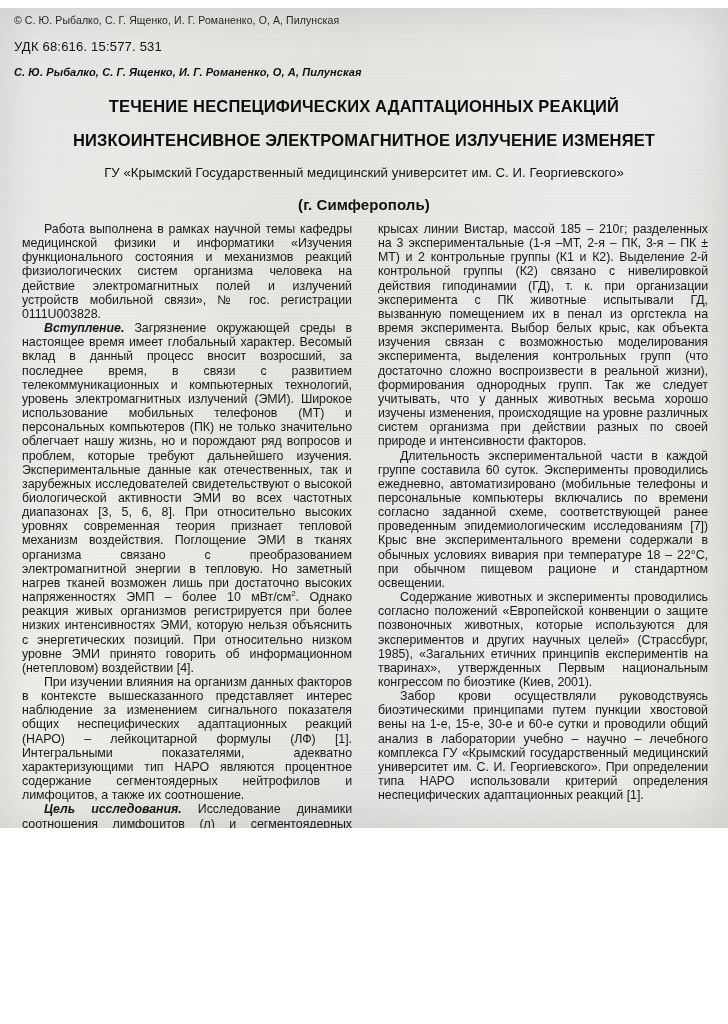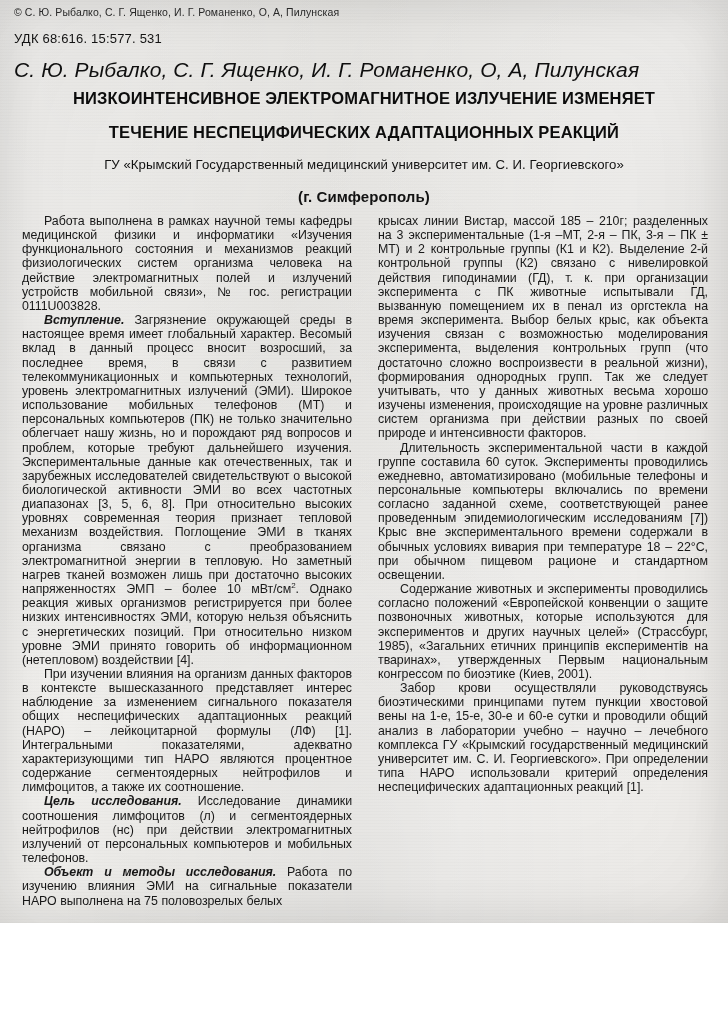--- a/index.html
+++ b/index.html
@@ -7,22 +7,22 @@
     margin: 0;
     padding: 0;
     background: #ffffff;
   }
   body {
     font-family: "Liberation Sans", sans-serif;
   }
   #page {
     position: relative;
     width: 728px;
-    height: 923px;
-    margin: 0 auto;
+    height: 820px;
+    margin: 8px auto;
     background: #f2f1ef;
     overflow: hidden;
     color: #1a1a1a;
     
     background-image:
       radial-gradient(ellipse at 12% 8%, rgba(0,0,0,0.045) 0%, rgba(0,0,0,0) 55%),
       radial-gradient(ellipse at 88% 22%, rgba(0,0,0,0.035) 0%, rgba(0,0,0,0) 60%),
       radial-gradient(ellipse at 50% 96%, rgba(0,0,0,0.05) 0%, rgba(0,0,0,0) 60%),
       linear-gradient(105deg, #f6f5f3 0%, #eeedea 38%, #f4f3f1 70%, #eceae7 100%);
   }
@@ -57,22 +57,22 @@
     font-size: 13px;
     font-weight: normal;
     color: #151515;
     white-space: nowrap;
     letter-spacing: 0.2px;
   }
   .authors {
     position: absolute;
     left: 14px;
     top: 58px;
-    font-size: 21px;
-    font-weight: normal;
+    font-size: 11px;
+    font-weight: bold;
     font-style: italic;
     color: #101010;
     white-space: nowrap;
     letter-spacing: 0.1px;
   }
   .title-block {
     position: absolute;
     left: 28px;
     right: 28px;
     top: 90px;
@@ -163,22 +163,22 @@
 
   <div id="scan-noise"></div>
 
   <div class="copyright">© С. Ю. Рыбалко, С. Г. Ященко, И. Г. Романенко, О, А, Пилунская</div>
 
   <div class="udk">УДК 68:616. 15:577. 531</div>
 
   <div class="authors">С. Ю. Рыбалко, С. Г. Ященко, И. Г. Романенко, О, А, Пилунская</div>
 
   <div class="title-block">
+    <div class="title-line">ТЕЧЕНИЕ НЕСПЕЦИФИЧЕСКИХ АДАПТАЦИОННЫХ РЕАКЦИЙ</div>
     <div class="title-line">НИЗКОИНТЕНСИВНОЕ ЭЛЕКТРОМАГНИТНОЕ ИЗЛУЧЕНИЕ ИЗМЕНЯЕТ</div>
-    <div class="title-line">ТЕЧЕНИЕ НЕСПЕЦИФИЧЕСКИХ АДАПТАЦИОННЫХ РЕАКЦИЙ</div>
     <div class="affiliation">ГУ «Крымский Государственный медицинский университет им. С. И. Георгиевского»</div>
     <div class="city">(г. Симферополь)</div>
   </div>
 
   <div id="columns">
 
     <div class="col">
       <p>
         <span>Работа выполнена в рамках научной темы кафедры медицинской физики и информатики «Изучения функционального состояния и механизмов реакций физиологических систем организма человека на действие электромагнитных полей и излучений устройств мобильной связи», № гос. регистрации 0111U003828.</span>
       </p>

